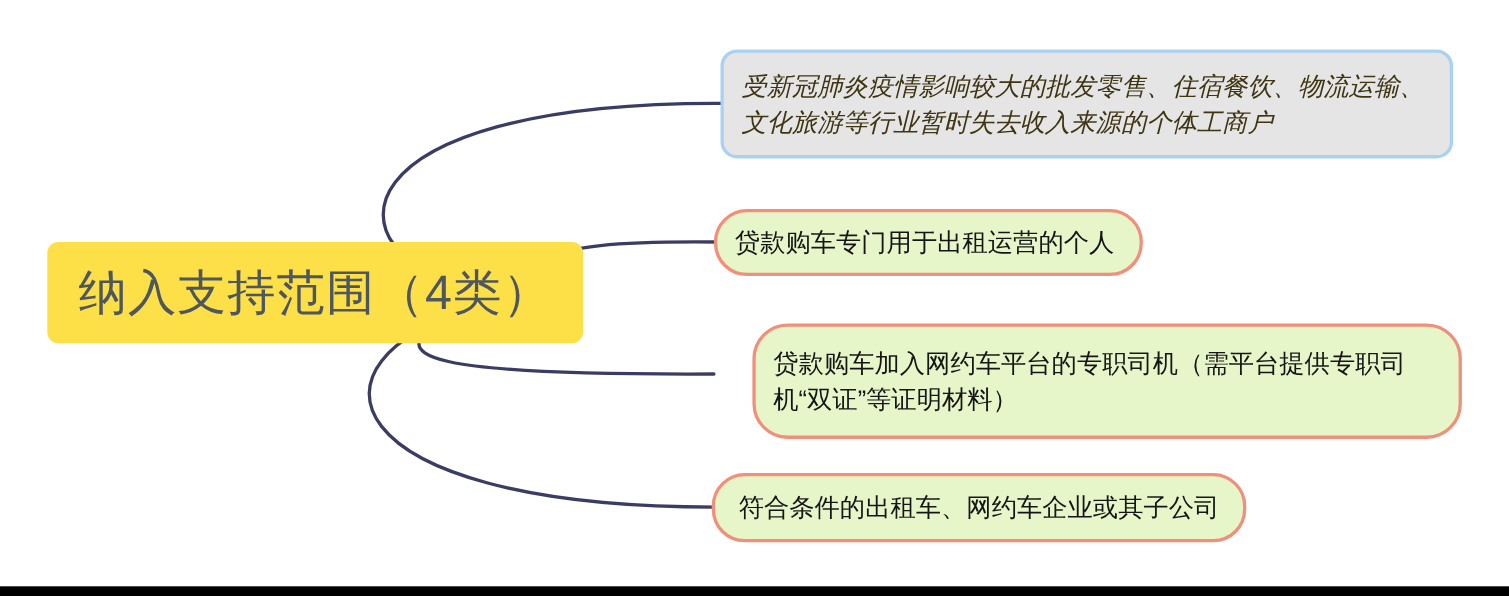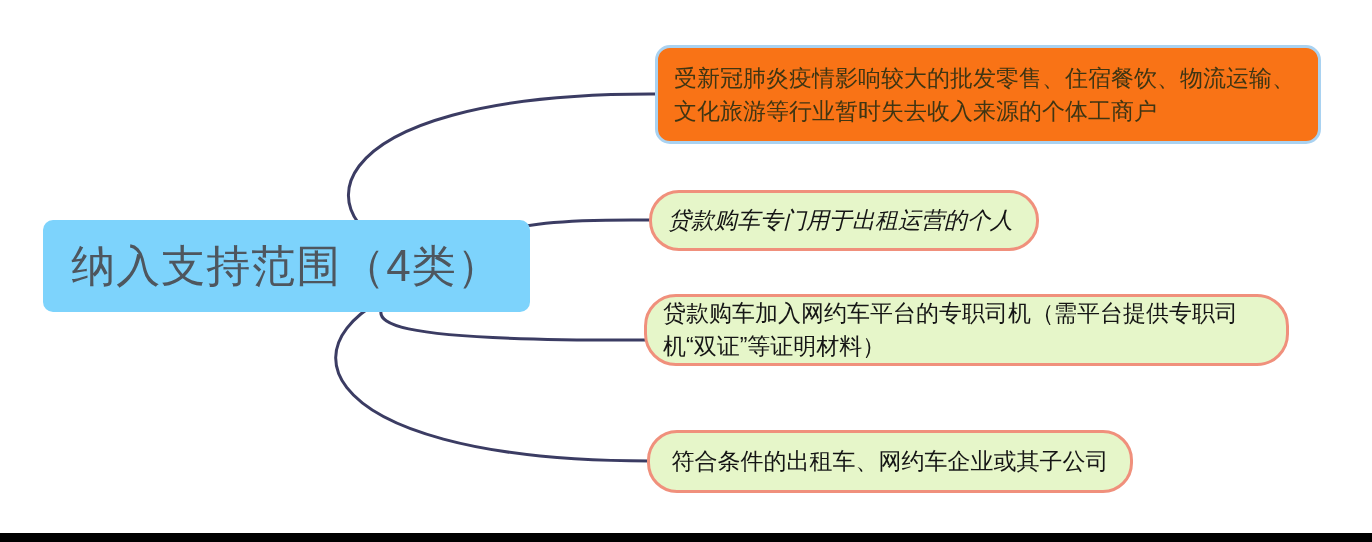--- a/index.html
+++ b/index.html
@@ -29,53 +29,53 @@
   .node {
     position: absolute;
     box-sizing: border-box;
     display: flex;
     align-items: center;
     z-index: 2;
   }
   .root-node {
     left: 43px; top: 220px;
     width: 487px; height: 92px;
-    background: #7dd3fc;
+    background: #fde047;
     border-radius: 10px;
     color: #4e565e;
     font-size: 44px;
     justify-content: center;
     letter-spacing: 1px;
     white-space: nowrap;
   }
   .branch {
     background: #e6f6c9;
     color: #151515;
     font-size: 23px;
     line-height: 33px;
     padding: 6px 16px;
     border: 3px solid #f0907c;
   }
   .branch-1 {
     left: 655px; top: 45px;
     width: 666px; height: 99px;
-    background: #f97316;
+    background: #e5e5e5;
     border: 3px solid #a9d2f1;
     border-radius: 15px;
     color: #3f3513;
+    font-style: italic;
   }
   .branch-2 {
     left: 649px; top: 190px;
     width: 390px; height: 61px;
     border-radius: 30px;
-    font-style: italic;
   }
   .branch-3 {
-    left: 644px; top: 294px;
-    width: 645px; height: 72px;
+    left: 684px; top: 294px;
+    width: 645px; height: 105px;
     border-radius: 32px;
   }
   .branch-4 {
     left: 647px; top: 430px;
     width: 486px; height: 63px;
     border-radius: 30px;
     justify-content: center;
   }
   .bottom-bar {
     position: absolute;

